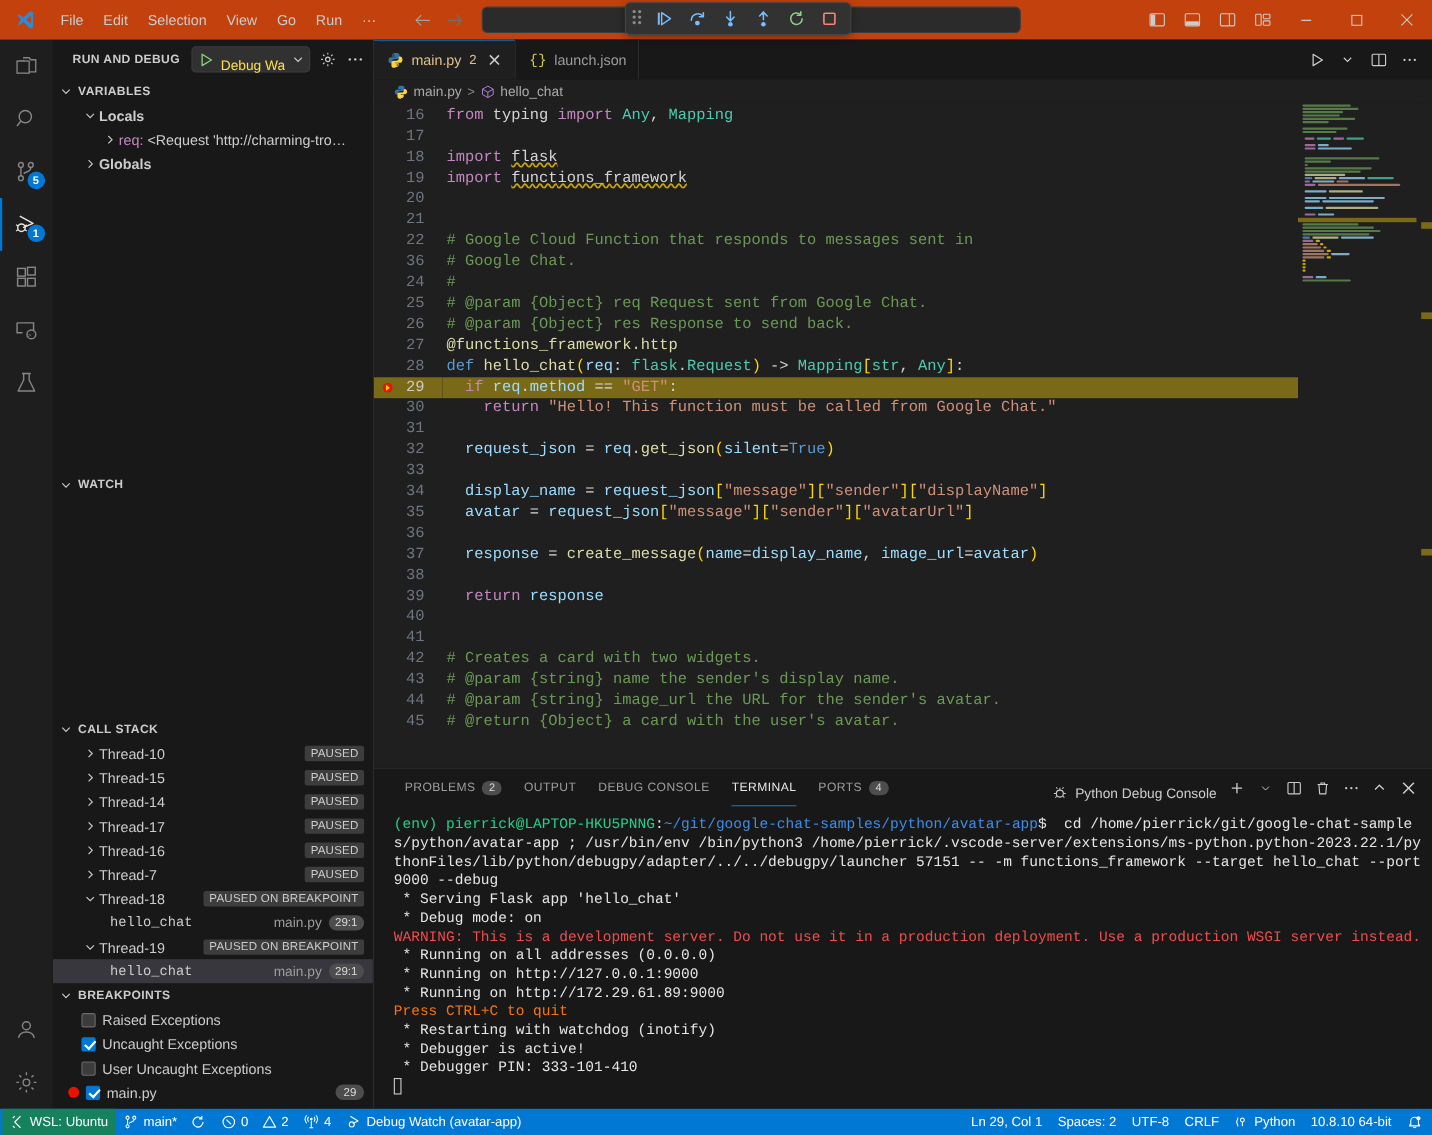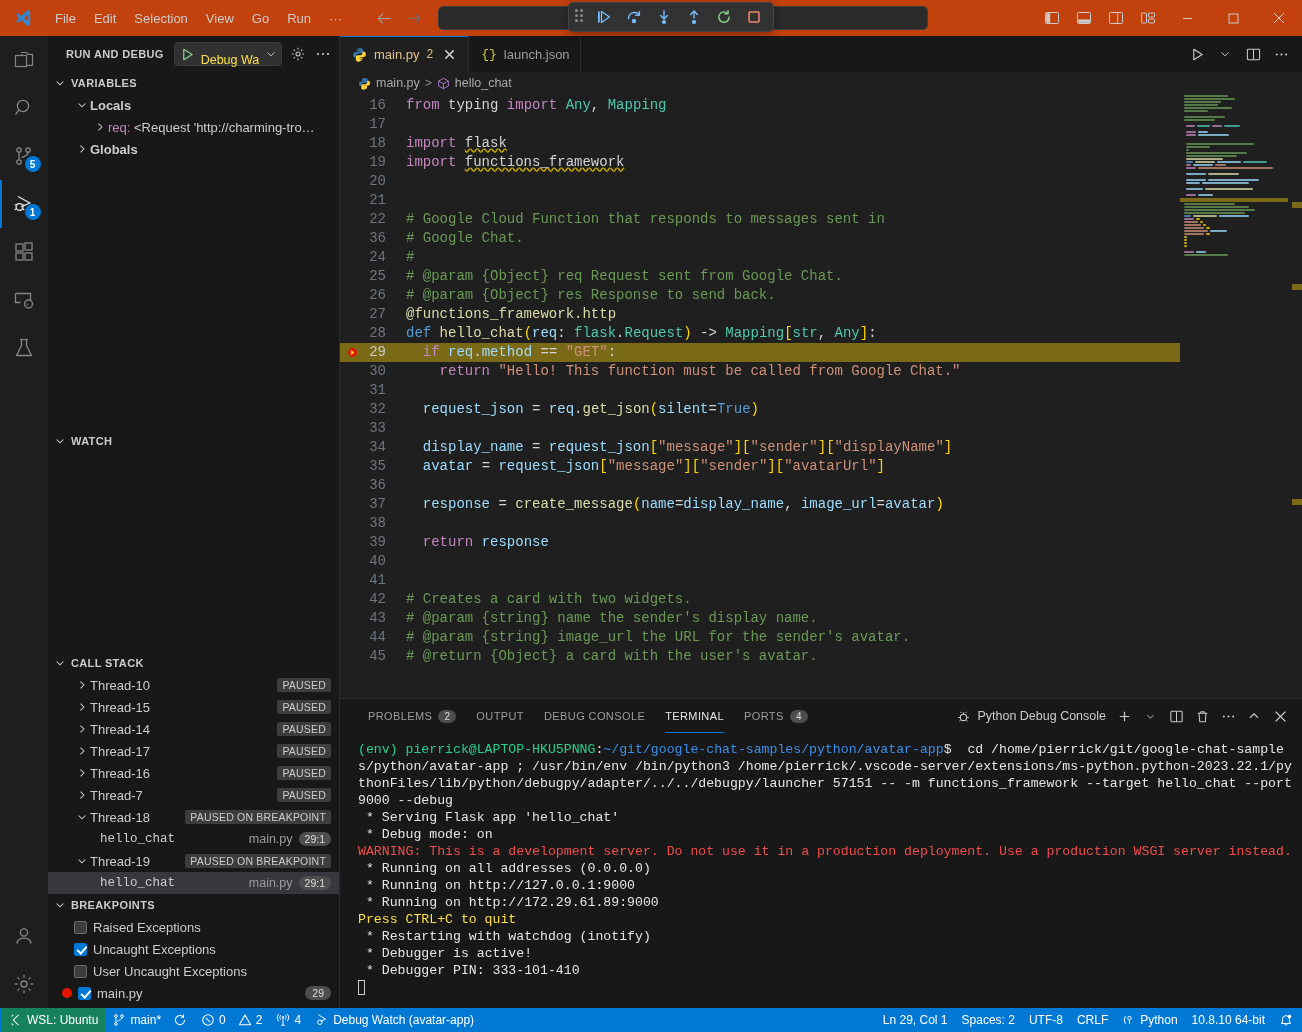--- a/index.html
+++ b/index.html
@@ -189,33 +189,33 @@
   .ptab {
     height: 34px; display: flex; align-items: center; gap: 6px; padding: 0 10px;
     font-size: 11px; letter-spacing: .4px; color: #9d9d9d; position: relative; text-transform: uppercase;
   }
   .ptab.active { color: #e7e7e7; }
   .ptab.active::after { content: ""; position: absolute; left: 10px; right: 10px; bottom: 0; height: 1px; background: #0078d4; }
   .ptab-badge {
     background: #4d4d4d; color: #dcdcdc; border-radius: 9px; font-size: 10px;
     padding: 1px 6px; min-width: 18px; text-align: center; letter-spacing: 0;
   }
-  .panel-actions { margin-left: auto; display: flex; align-items: center; gap: 2px; padding-right: 10px; color: #cccccc; }
+  .panel-actions { margin-left: auto; display: flex; align-items: flex-end; gap: 2px; padding-right: 10px; color: #cccccc; }
   .term-name { font-size: 12.5px; color: #cccccc; margin-right: 4px; }
   .pa { width: 24px; height: 24px; display: flex; align-items: center; justify-content: center; border-radius: 4px; }
   .terminal {
     flex: 1; padding: 8px 10px 0 18px; font-family: "Liberation Mono", monospace;
     font-size: 13.2px; line-height: 17px; color: #cccccc; overflow: hidden; white-space: pre-wrap;
     word-break: break-all;
   }
   .t-green { color: #23d18b; }
   .t-blue { color: #3b8eea; }
   .t-white { color: #e5e5e5; }
   .t-red { color: #f14c4c; }
-  .t-yellow { color: #fde047; }
+  .t-yellow { color: #f97316; }
   .cursor { display: inline-block; width: 7px; height: 15px; border: 1px solid #cccccc; vertical-align: text-bottom; }
 
   
   .statusbar {
     height: 24px; flex: 0 0 24px; background: #0078d4; display: flex; align-items: center;
     color: #ffffff; font-size: 12px; padding: 0 2px;
   }
   .sb-item { display: flex; align-items: center; gap: 4px; padding: 0 7px; height: 24px; white-space: nowrap; }
   .sb-right { margin-left: auto; display: flex; align-items: center; }
   .remote-item { background: #16825d; }

